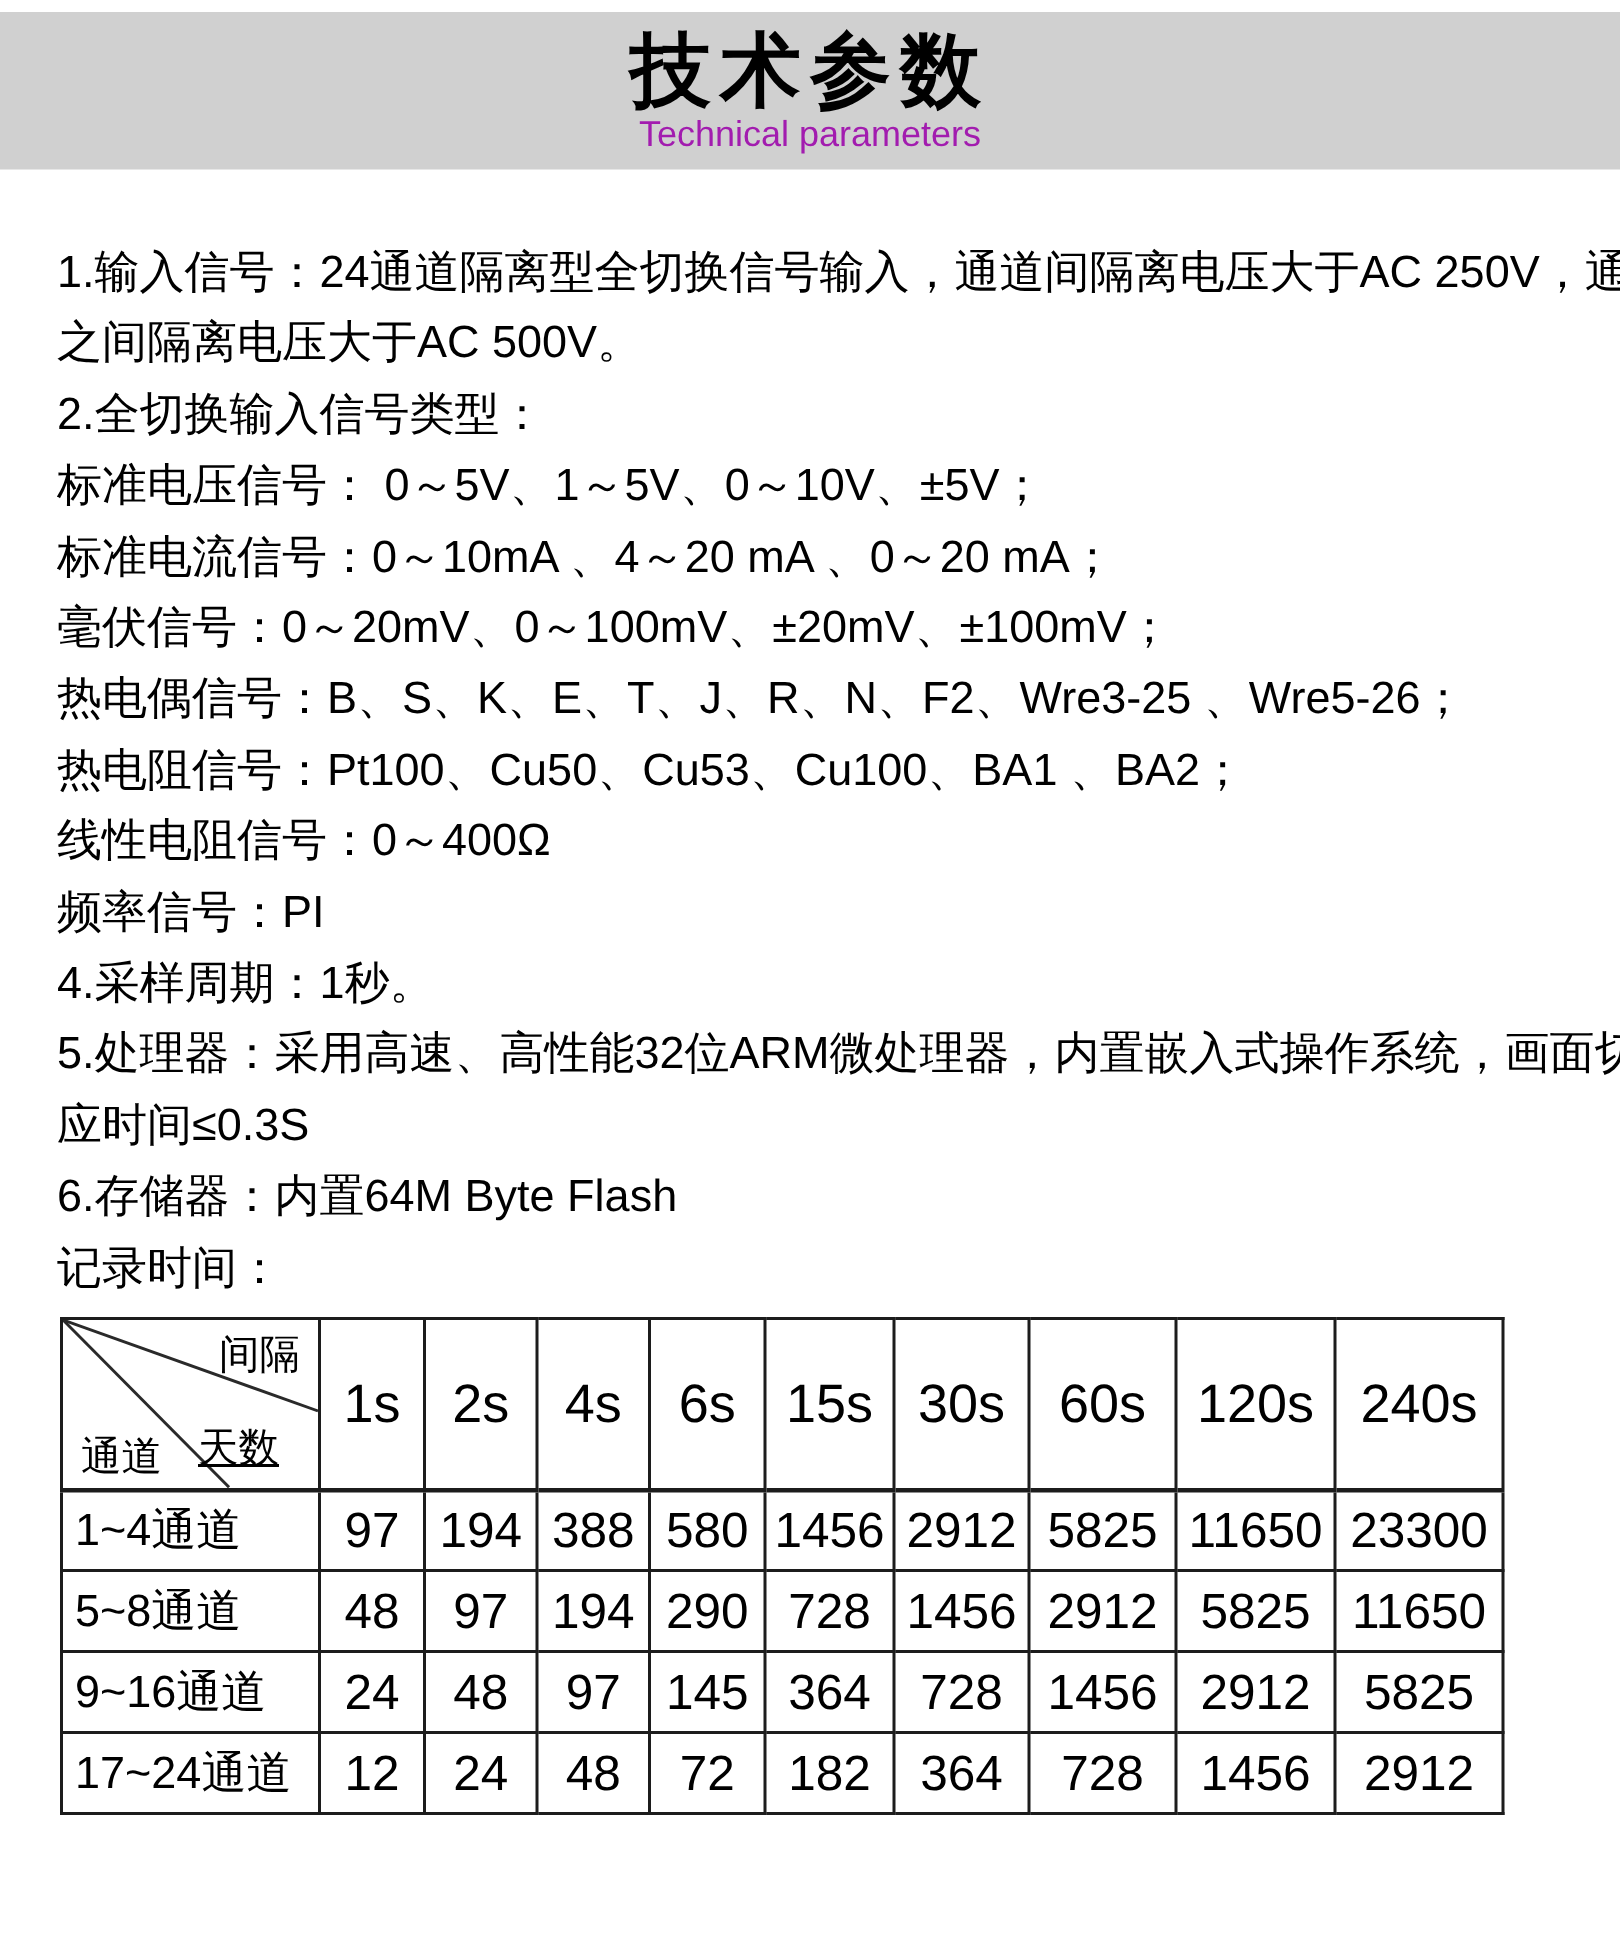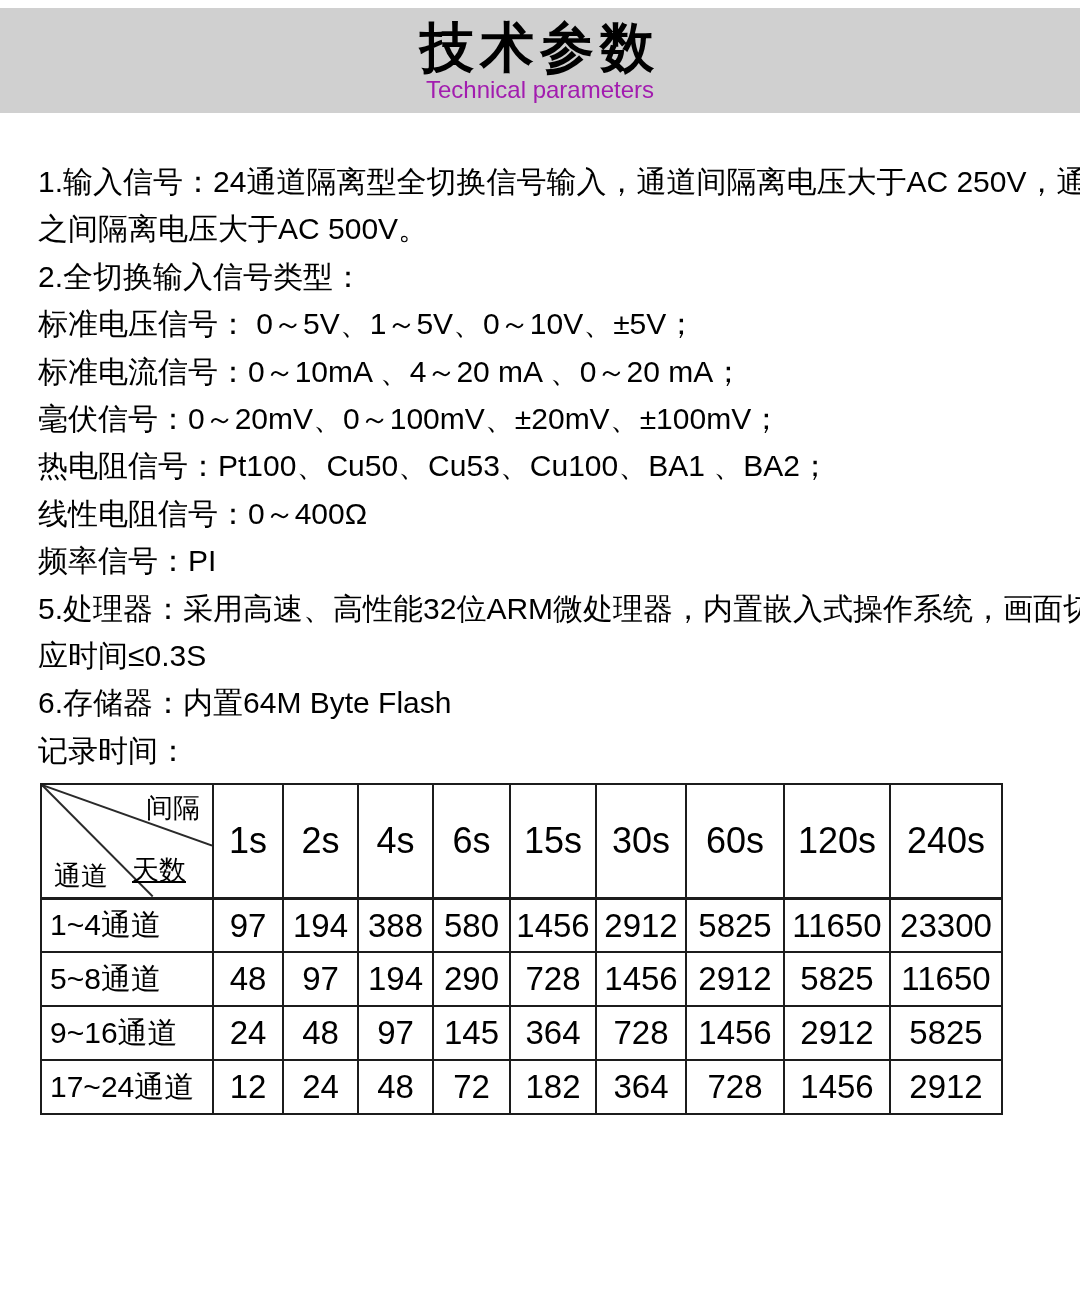--- a/index.html
+++ b/index.html
@@ -106,23 +106,25 @@
   <div class="header-subtitle">Technical parameters</div>
 </div>
 
 <div class="specs">
   <div class="spec-line">1.输入信号：24通道隔离型全切换信号输入，通道间隔离电压大于AC 250V，通道和地</div>
   <div class="spec-line">之间隔离电压大于AC 500V。</div>
   <div class="spec-line">2.全切换输入信号类型：</div>
   <div class="spec-line">标准电压信号： 0～5V、1～5V、0～10V、±5V；</div>
   <div class="spec-line">标准电流信号：0～10mA 、4～20 mA 、0～20 mA；</div>
   <div class="spec-line">毫伏信号：0～20mV、0～100mV、±20mV、±100mV；</div>
+  <div class="spec-line">热电偶信号：B、S、K、E、T、J、R、N、F2、Wre3-25 、Wre5-26；</div>
   <div class="spec-line">热电阻信号：Pt100、Cu50、Cu53、Cu100、BA1 、BA2；</div>
   <div class="spec-line">线性电阻信号：0～400Ω</div>
   <div class="spec-line">频率信号：PI</div>
+  <div class="spec-line">4.采样周期：1秒。</div>
   <div class="spec-line">5.处理器：采用高速、高性能32位ARM微处理器，内置嵌入式操作系统，画面切换响</div>
   <div class="spec-line">应时间≤0.3S</div>
   <div class="spec-line">6.存储器：内置64M Byte Flash</div>
   <div class="spec-line">记录时间：</div>
 </div>
 
 <table class="record-table">
   <colgroup>
     <col style="width:172px">
       <col style="width:70px">

